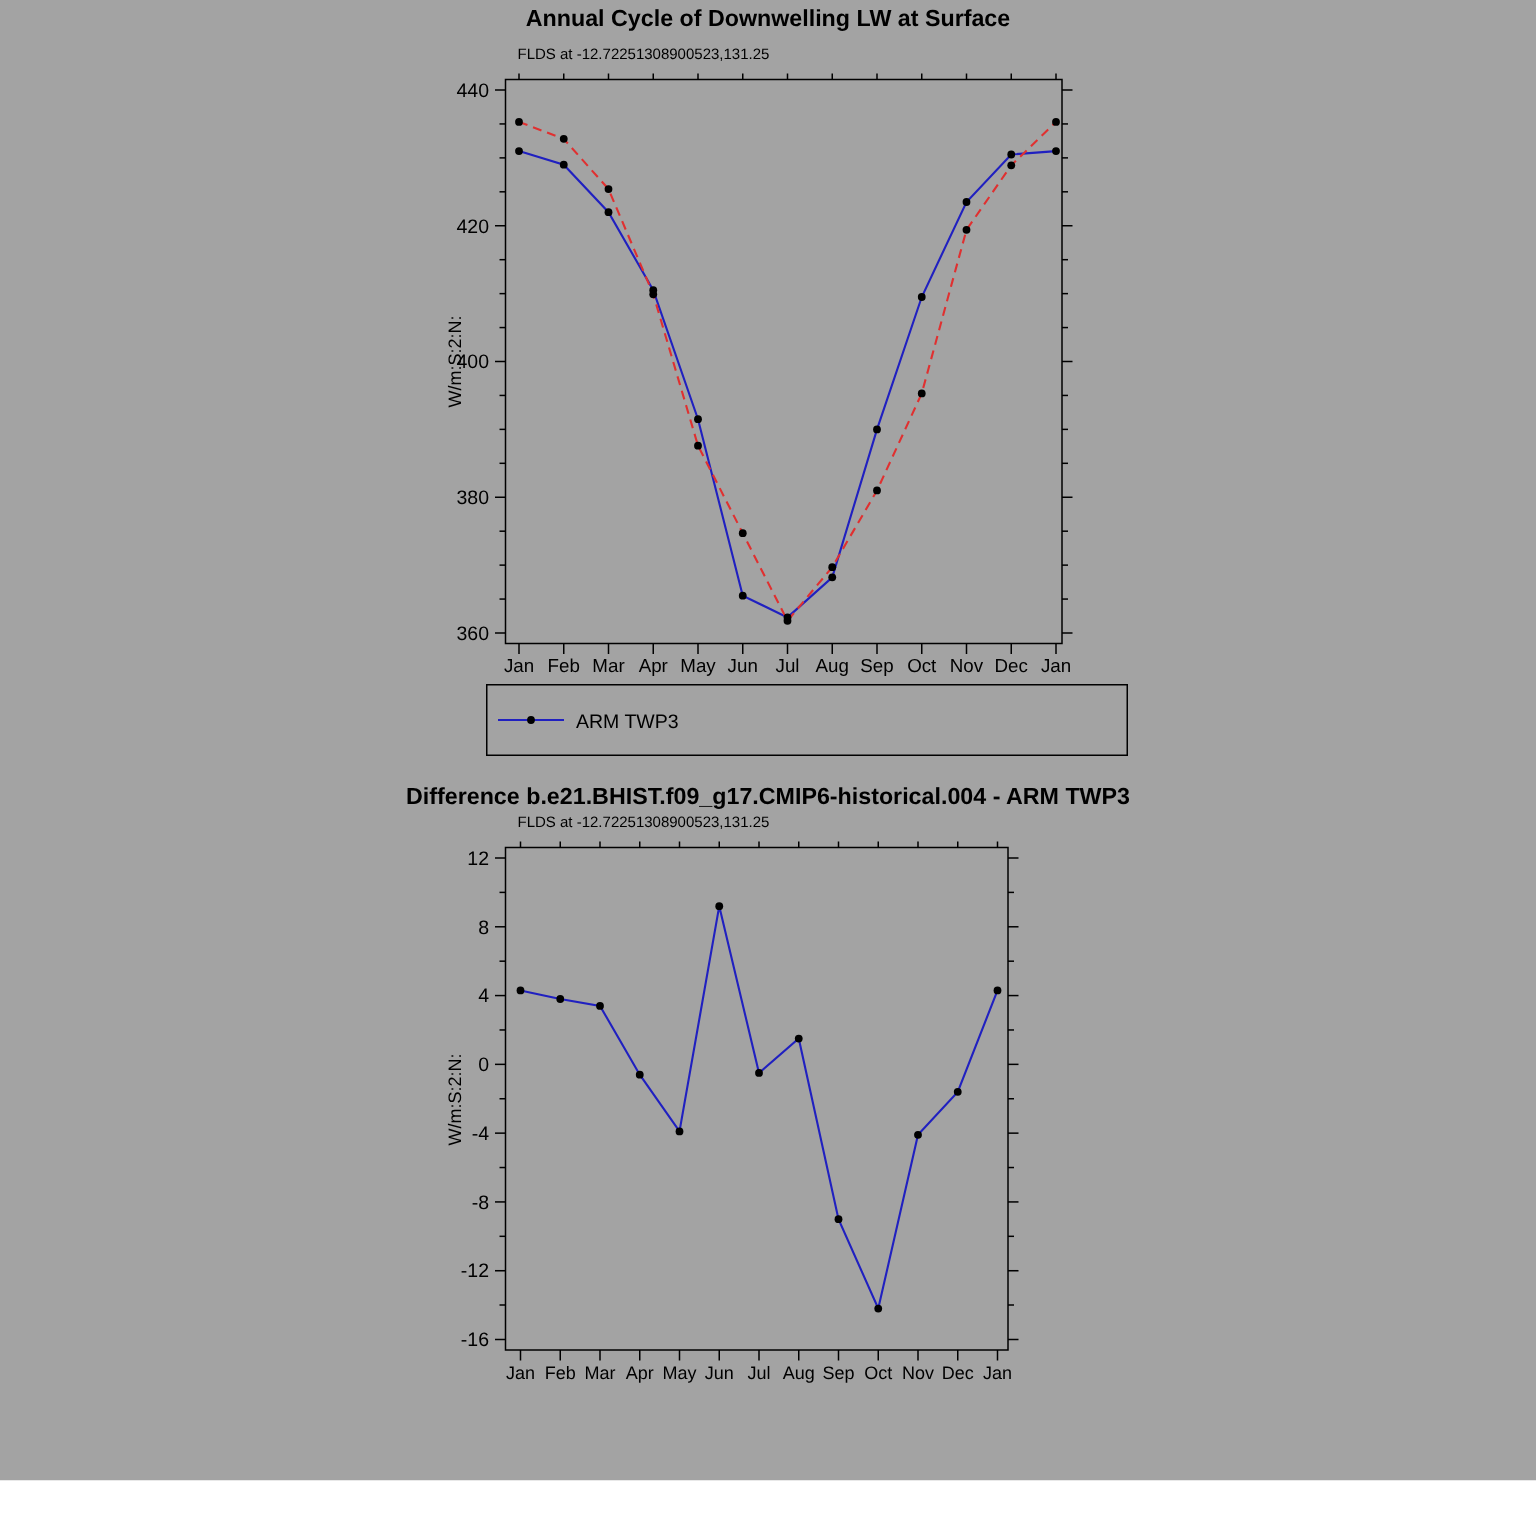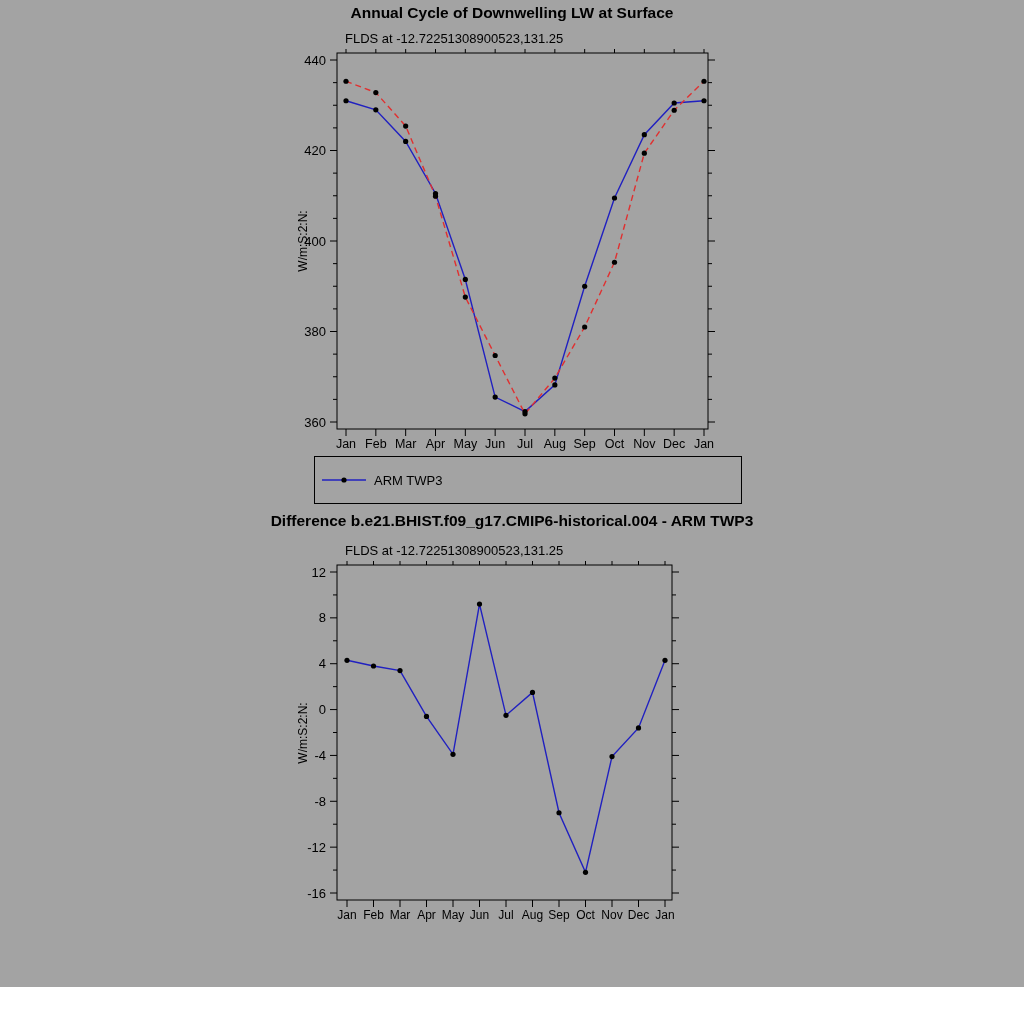--- a/index.html
+++ b/index.html
@@ -1,24 +1,24 @@
 <!DOCTYPE html>
 <html><head>
 <meta charset="utf-8">
 <style>
   html,body{margin:0;padding:0;background:#fff;}
   .page{position:relative;width:1024px;height:987px;background:#a3a3a3;overflow:hidden;
         font-family:"Liberation Sans","DejaVu Sans",sans-serif;color:#000;}
   .title{position:absolute;left:0;width:1024px;text-align:center;font-weight:bold;font-size:15.5px;}
-  .subtitle{position:absolute;font-size:13px;}
+  .subtitle{position:absolute;font-size:10px;}
   .ylabel{position:absolute;width:150px;height:14px;font-size:12px;text-align:center;
           transform:rotate(-90deg);transform-origin:left top;white-space:nowrap;}
   svg.chart{position:absolute;left:0;top:0;}
   svg text{font-family:"Liberation Sans","DejaVu Sans",sans-serif;fill:#000;}
-  .legend{position:absolute;left:314px;top:456px;width:428px;height:48px;border:1px solid #000;
+  .legend{position:absolute;left:324px;top:456px;width:428px;height:48px;border:1px solid #000;
           box-sizing:border-box;display:flex;flex-direction:column;justify-content:space-evenly;
           padding-left:6px;font-size:13px;}
   .legend-row{display:flex;align-items:center;gap:7px;}
   .legend-row svg{flex:0 0 auto;}
 </style>
 </head>
 <body>
 
 <div class="page">
 
@@ -138,21 +138,21 @@
   <div class="legend">
     <div class="legend-row">
       <svg width="46" height="12" class="sample">
         <line x1="1" y1="6" x2="45" y2="6" stroke="#2020c0" stroke-width="1.4"></line>
         <circle cx="23" cy="6" r="2.6" fill="#000"></circle>
       </svg>
       <span>ARM TWP3</span>
     </div>
   </div>
 
-  <div class="title" style="top:512px;">Difference b.e21.BHIST.f09_g17.CMIP6-historical.004 - ARM TWP3</div>
+  <div class="title" style="top:523px;">Difference b.e21.BHIST.f09_g17.CMIP6-historical.004 - ARM TWP3</div>
   <div class="subtitle" style="left:345px;top:543px;">FLDS at -12.72251308900523,131.25</div>
   <div class="ylabel" style="left:296px;top:808px;">W/m:S:2:N:</div>
   <svg id="chart2" class="chart" width="1024" height="1024">
       <rect x="337" y="565" width="335" height="335" fill="none" stroke="#000" stroke-width="1"></rect>
       <line x1="330" y1="893" x2="337" y2="893" stroke="#000"></line>
       <line x1="672" y1="893" x2="679" y2="893" stroke="#000"></line>
       <text x="326" y="897.5" text-anchor="end" font-size="13">-16</text>
       <line x1="330" y1="847.1428571428571" x2="337" y2="847.1428571428571" stroke="#000"></line>
       <line x1="672" y1="847.1428571428571" x2="679" y2="847.1428571428571" stroke="#000"></line>
       <text x="326" y="851.6428571428571" text-anchor="end" font-size="13">-12</text>

